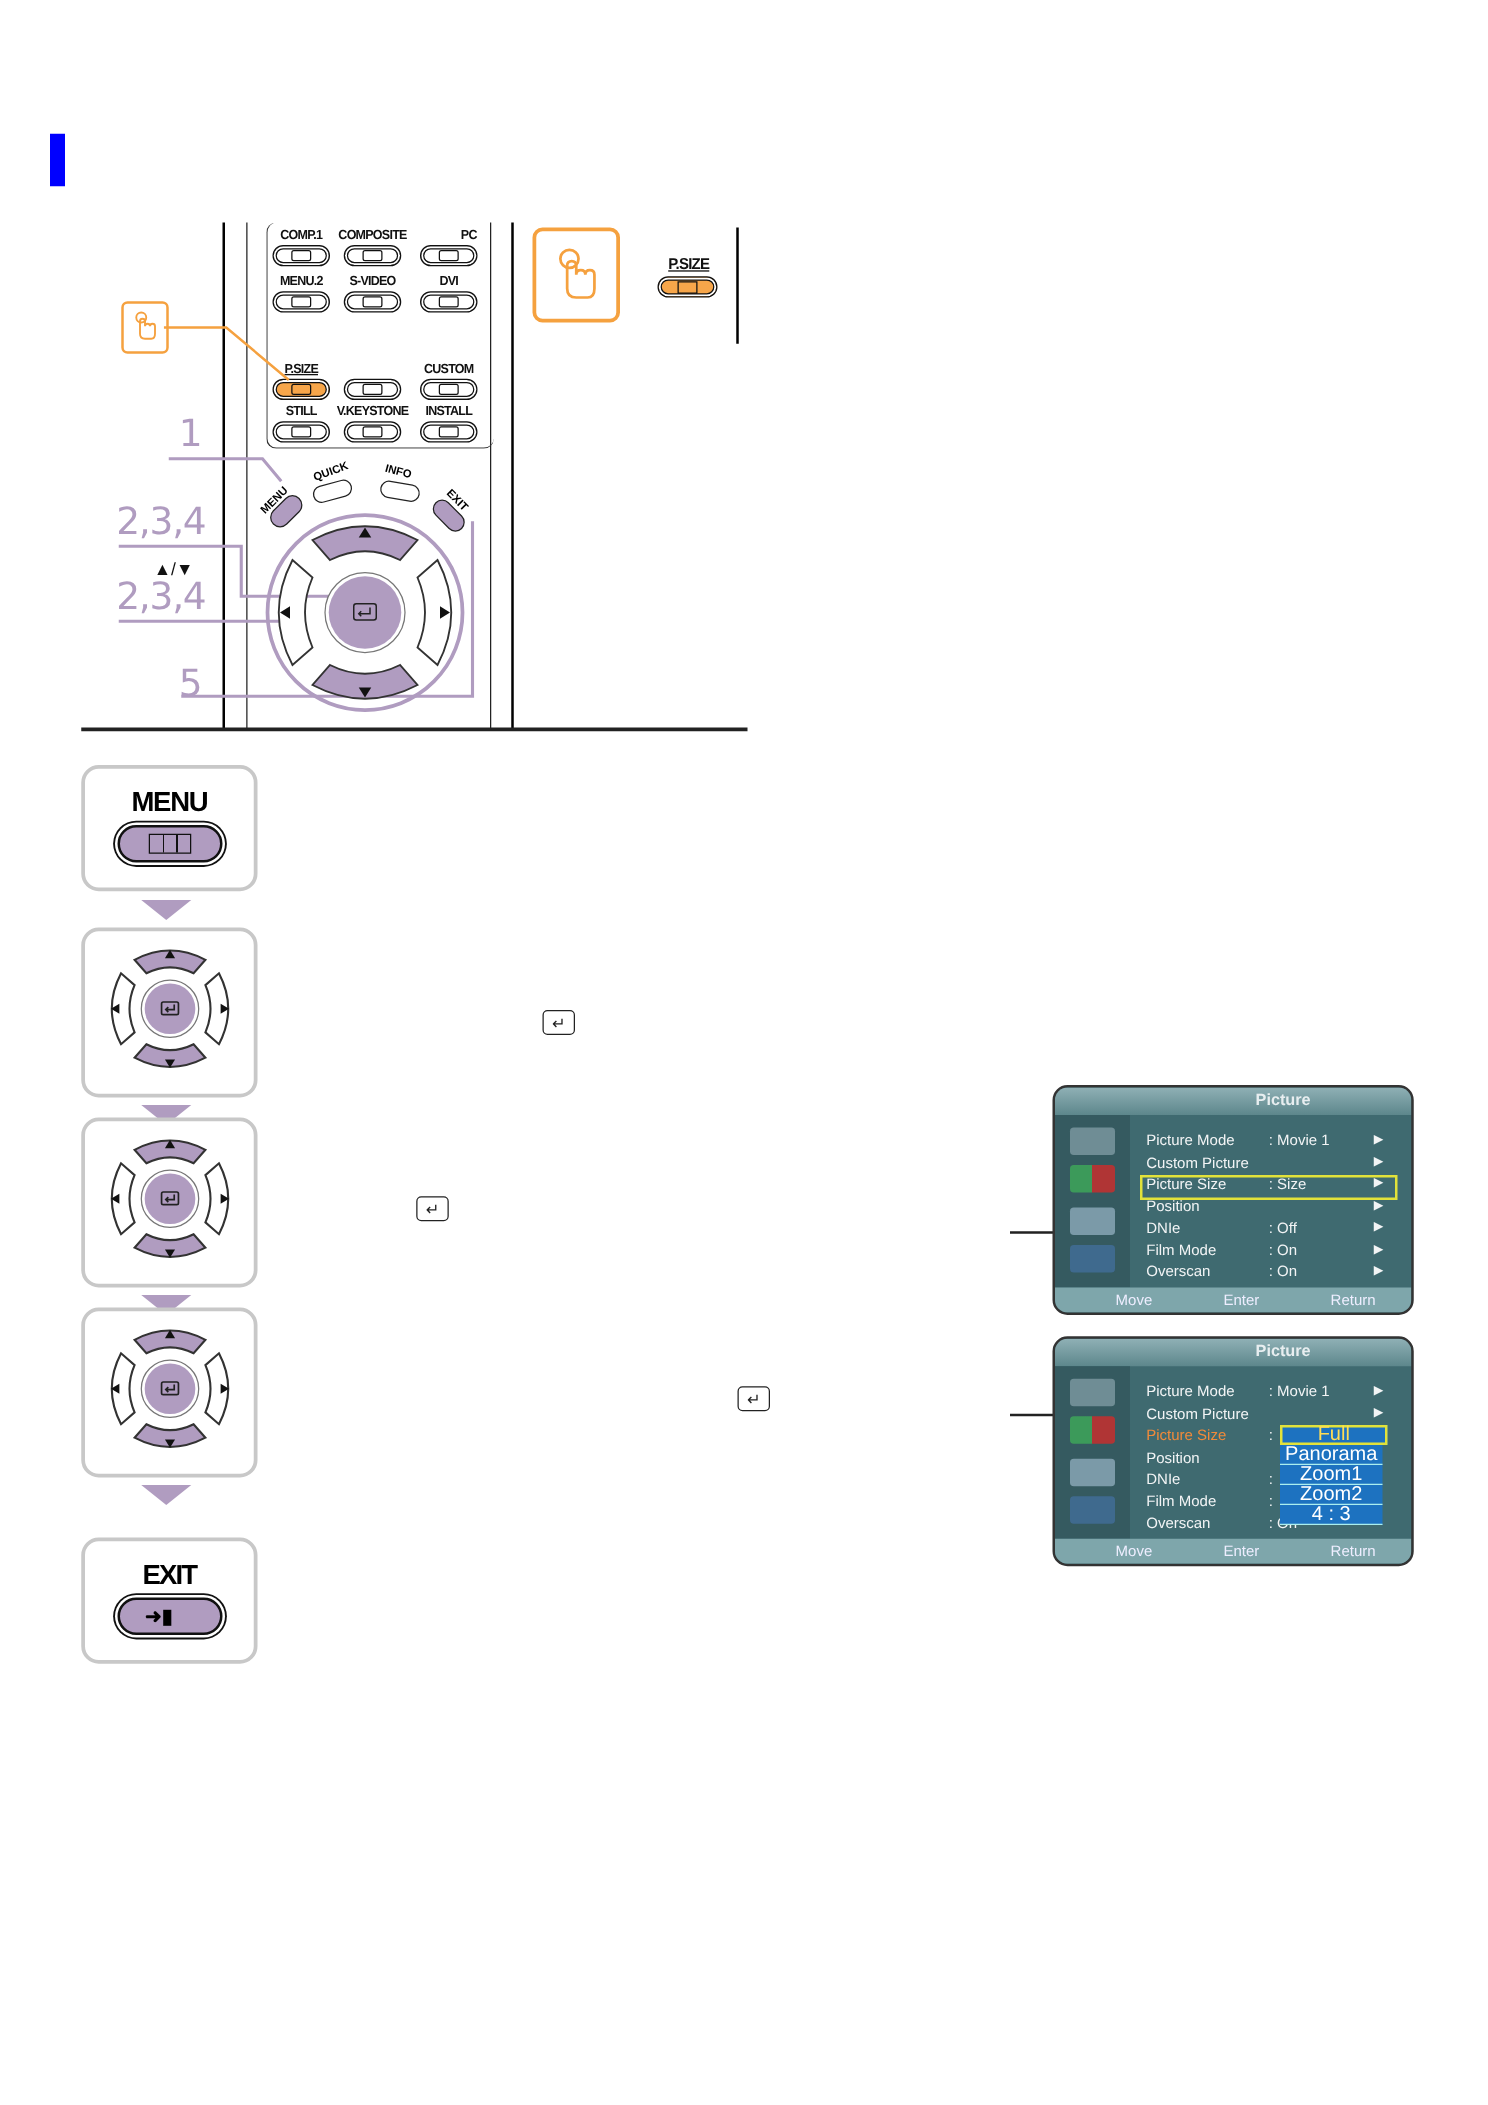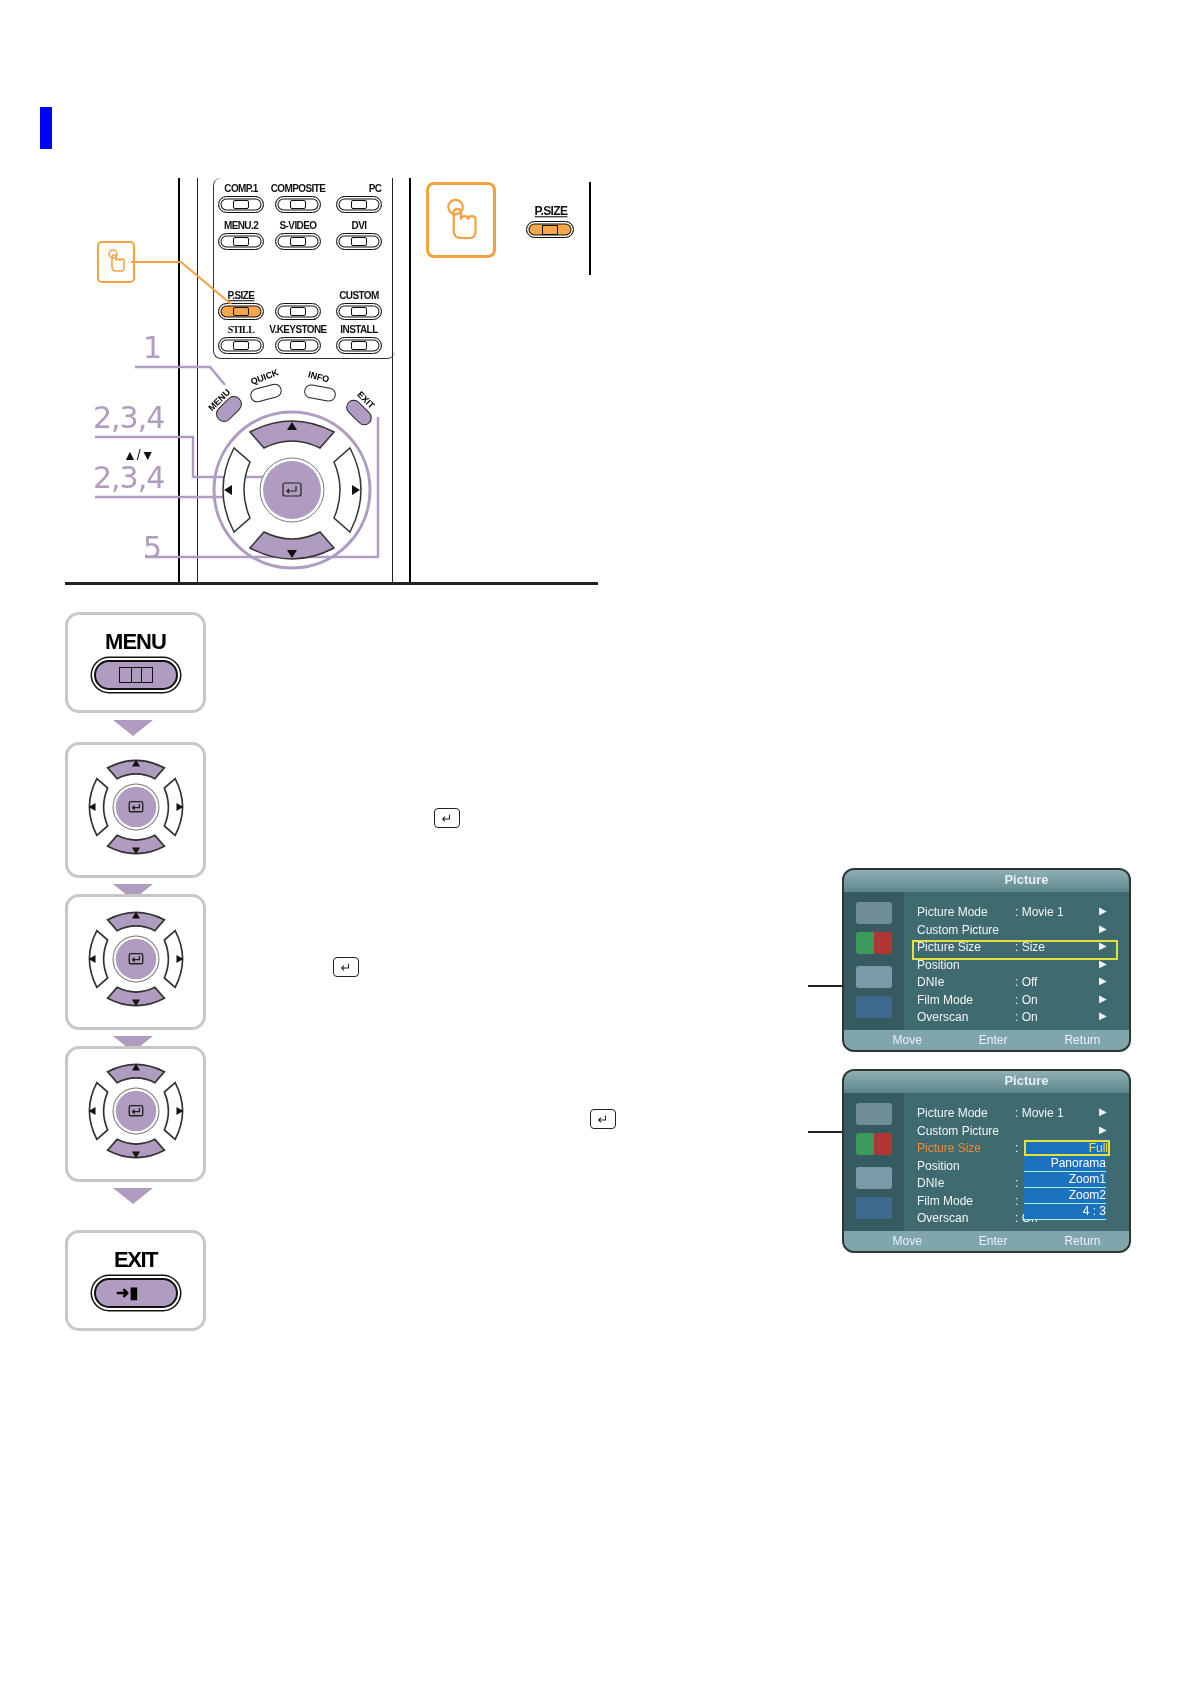--- a/index.html
+++ b/index.html
@@ -34,21 +34,21 @@
   .osd .title { position:absolute; left:0; top:2px; width:100%; text-align:center; padding-left:80px; box-sizing:border-box; color:#e8eef0; font-weight:bold; font-size:13px; }
   .osd .side { position:absolute; left:0; top:22px; width:60px; height:138px; background:#355a60; }
   .osd .side .ic { position:absolute; left:12px; width:36px; height:22px; border-radius:3px; }
   .osd .bottom { position:absolute; left:0; bottom:0; width:100%; height:20px; background:#7ea6ab; display:flex; justify-content:space-around; align-items:center; color:#eef; font-size:12px; padding-left:20px; box-sizing:border-box; }
   .osd .row { position:absolute; left:73px; width:200px; height:17px; color:#f2f4f5; font-size:12px; }
   .osd .row .lbl { position:absolute; left:0; top:1px; }
   .osd .row .val { position:absolute; left:98px; top:1px; }
   .osd .row .arr { position:absolute; left:182px; top:1px; font-size:10px; }
   .osd .hl { position:absolute; left:68px; width:202px; height:16px; border:2px solid #e2e23a; }
   .osd .row.active .lbl { color:#f08a3a; }
-  .dd { position:absolute; left:180px; width:82px; height:15px; background:#1d72c0; color:#fff; font-size:12px; text-align:right; line-height:15px; border-bottom:1px solid #aee; }
+  .dd { position:absolute; left:180px; width:82px; height:15px; background:#1d72c0; color:#fff; font-size:16px; text-align:center; line-height:15px; border-bottom:1px solid #aee; }
   .dd.sel { background:#1d72c0; border:2px solid #e2e23a; height:12px; line-height:12px; color:#ffdd55; }
 
   .connector { height:2px; background:#222; }
 </style>
 </head>
 <body>
 
 <div class="abs blue-bar"></div>
 
 <div class="abs vline" style="left:178px;top:178px;height:405px;"></div>
@@ -90,21 +90,21 @@
       <span style="display: inline-block; width: 14px; height: 7px; border: 1px solid rgb(17, 17, 17); border-radius: 2px;"></span>
     </div>
     <div class="abs rbtn-label" style="left: 268px; top: 290px; margin-top: 21px;">P.MODE</div>
     <div class="abs rbtn" style="left: 275px; top: 303px;">
       <span style="display: inline-block; width: 14px; height: 7px; border: 1px solid rgb(17, 17, 17); border-radius: 2px;"></span>
     </div>
     <div class="abs rbtn-label" style="left: 329px; top: 290px;">CUSTOM</div>
     <div class="abs rbtn" style="left: 336px; top: 303px;">
       <span style="display: inline-block; width: 14px; height: 7px; border: 1px solid rgb(17, 17, 17); border-radius: 2px;"></span>
     </div>
-    <div class="abs rbtn-label" style="left: 211px; top: 324px; font-family: Liberation Serif, serif;">STILL</div>
+    <div class="abs rbtn-label" style="left: 211px; top: 324px;">STILL</div>
     <div class="abs rbtn" style="left: 218px; top: 337px;">
       <span style="display: inline-block; width: 14px; height: 7px; border: 1px solid rgb(17, 17, 17); border-radius: 2px;"></span>
     </div>
     <div class="abs rbtn-label" style="left: 268px; top: 324px;">V.KEYSTONE</div>
     <div class="abs rbtn" style="left: 275px; top: 337px;">
       <span style="display: inline-block; width: 14px; height: 7px; border: 1px solid rgb(17, 17, 17); border-radius: 2px;"></span>
     </div>
     <div class="abs rbtn-label" style="left: 329px; top: 324px;">INSTALL</div>
     <div class="abs rbtn" style="left: 336px; top: 337px;">
       <span style="display: inline-block; width: 14px; height: 7px; border: 1px solid rgb(17, 17, 17); border-radius: 2px;"></span>

